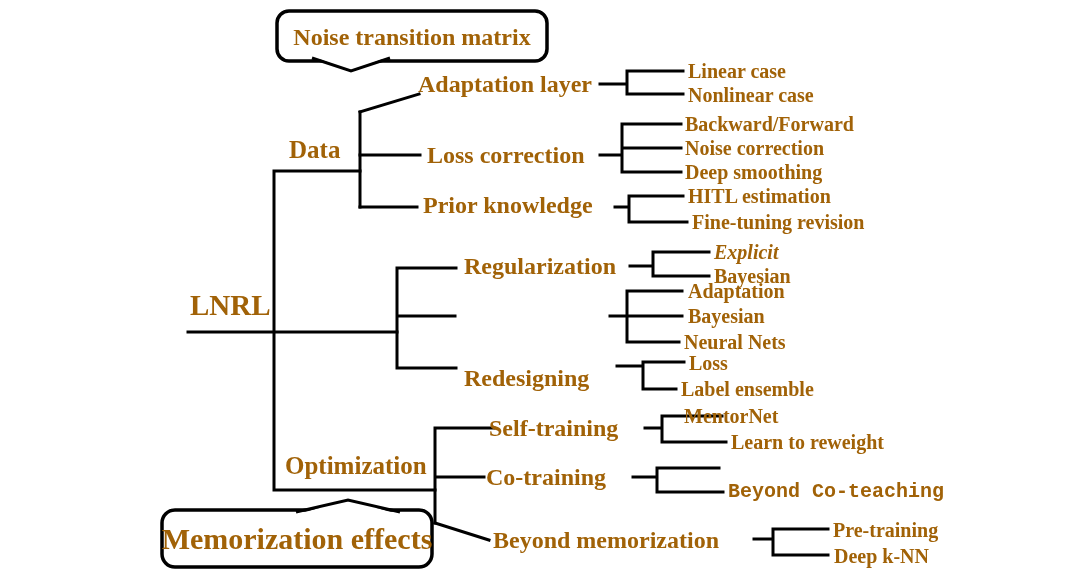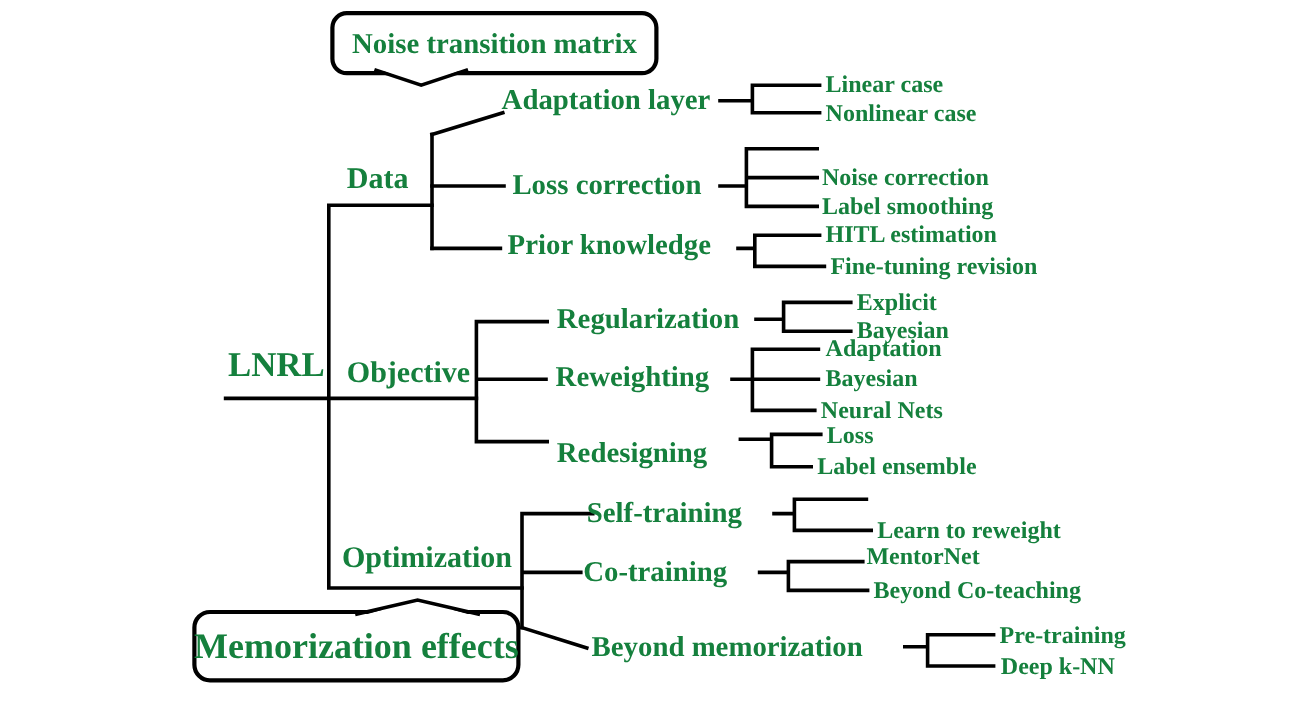--- a/index.html
+++ b/index.html
@@ -1,18 +1,18 @@
 <!DOCTYPE html>
 <html><head>
 <meta charset="utf-8">
 <style>
   html,body{margin:0;padding:0;background:#fff;}
   .stage{
     position:relative;width:1060px;height:588px;background:#ffffff;
-    font-family:"Liberation Serif", serif;color:#15803d;overflow:hidden;
+    font-family:"Liberation Serif", serif;color:#a16207;overflow:hidden;
   }
   svg.wires{position:absolute;left:0;top:0;}
   .node{
     position:absolute;font-weight:700;white-space:nowrap;
     line-height:1;transform:translateY(-50%);
   }
   .root{font-size:29px;}
   .l1{font-size:25px;}
   .l2{font-size:24px;}
   .leaf{font-size:20px;}
@@ -74,49 +74,48 @@
       <polyline points="296,512 348,500 400,512" fill="none" stroke="#000" stroke-width="3"></polyline>
     </g>
   </svg>
 
   <div class="callout-text" style="left:412px;top:37px;">Noise transition matrix</div>
   <div class="callout-text" style="left:297px;top:539px;font-size:30px;">Memorization effects</div>
 
   <div class="node root" style="left:190px;top:305px;">LNRL</div>
 
   <div class="node l1" style="left:289px;top:149px;">Data</div>
-  <div class="node l1" style="left:289px;top:311px;">Objective</div>
   <div class="node l1" style="left:285px;top:465px;">Optimization</div>
 
   <div class="node l2" style="left:418px;top:84px;">Adaptation layer</div>
   <div class="node l2" style="left:427px;top:155px;">Loss correction</div>
   <div class="node l2" style="left:423px;top:205px;">Prior knowledge</div>
 
   <div class="node l2" style="left:464px;top:266px;">Regularization</div>
-  <div class="node l2" style="left:463px;top:315px;">Reweighting</div>
   <div class="node l2" style="left:464px;top:366px;margin-top:12px;">Redesigning</div>
 
   <div class="node l2" style="left:489px;top:428px;">Self-training</div>
   <div class="node l2" style="left:486px;top:477px;">Co-training</div>
   <div class="node l2" style="left:493px;top:540px;">Beyond memorization</div>
 
   <div class="node leaf" style="left:688px;top:71px;">Linear case</div>
   <div class="node leaf" style="left:688px;top:95px;">Nonlinear case</div>
+  <div class="node leaf" style="left:685px;top:124px;">Backward/Forward</div>
   <div class="node leaf" style="left:685px;top:148px;">Noise correction</div>
-  <div class="node leaf" style="left:685px;top:172px;">Label smoothing</div>
+  <div class="node leaf" style="left:685px;top:172px;">Deep smoothing</div>
   <div class="node leaf" style="left:688px;top:196px;">HITL estimation</div>
   <div class="node leaf" style="left:692px;top:222px;text-align:center;">Fine-tuning revision</div>
 
-  <div class="node leaf" style="left:714px;top:252px;">Explicit</div>
+  <div class="node leaf" style="left:714px;top:252px;font-style:italic;">Explicit</div>
   <div class="node leaf" style="left:714px;top:276px;">Bayesian</div>
   <div class="node leaf" style="left:688px;top:291px;">Adaptation</div>
   <div class="node leaf" style="left:688px;top:316px;">Bayesian</div>
   <div class="node leaf" style="left:684px;top:342px;">Neural Nets</div>
   <div class="node leaf" style="left:689px;top:363px;">Loss</div>
   <div class="node leaf" style="left:681px;top:389px;">Label ensemble</div>
 
-  <div class="node leaf" style="left:722px;top:416px;margin-top:48px;">MentorNet</div>
+  <div class="node leaf" style="left:684px;top:416px;">MentorNet</div>
   <div class="node leaf" style="left:731px;top:442px;">Learn to reweight</div>
-  <div class="node leaf" style="left:728px;top:492px;">Beyond Co-teaching</div>
+  <div class="node leaf" style="left:728px;top:492px;font-family:Liberation Mono, monospace;">Beyond Co-teaching</div>
   <div class="node leaf" style="left:833px;top:530px;">Pre-training</div>
   <div class="node leaf" style="left:834px;top:556px;">Deep k-NN</div>
 
 </div>
 
 </body></html>

